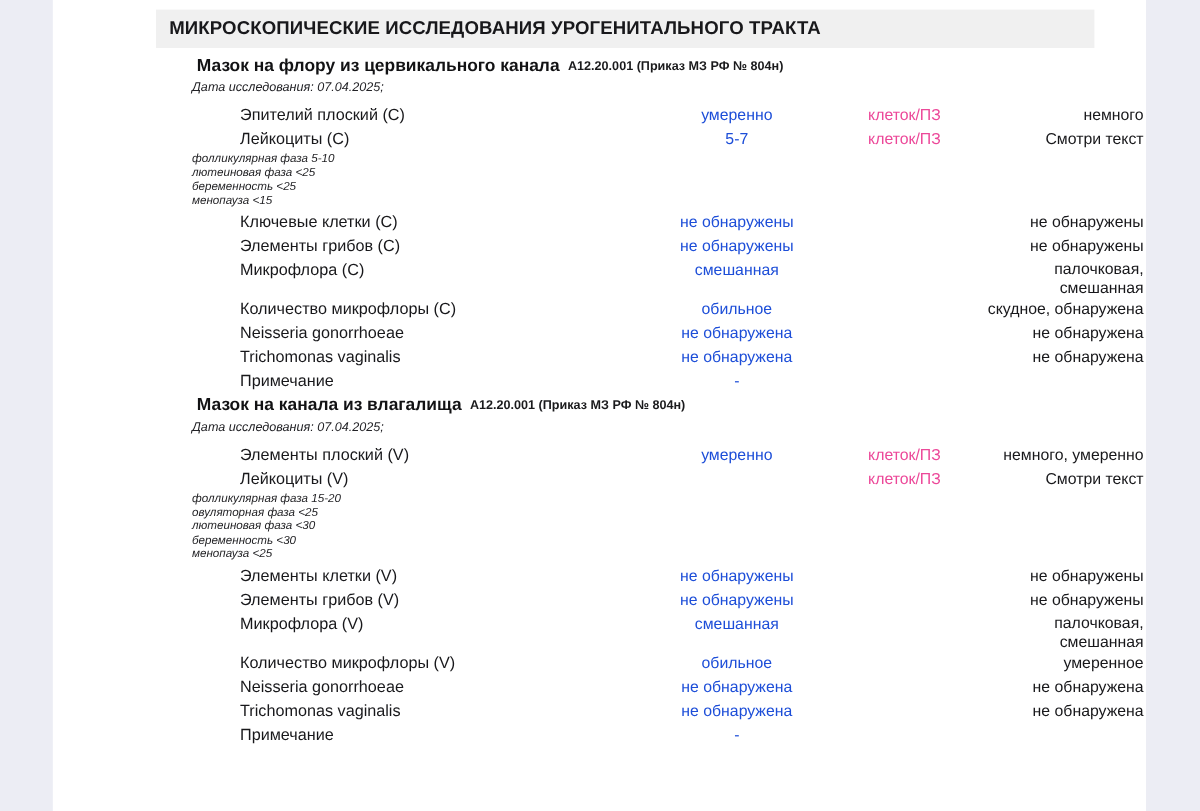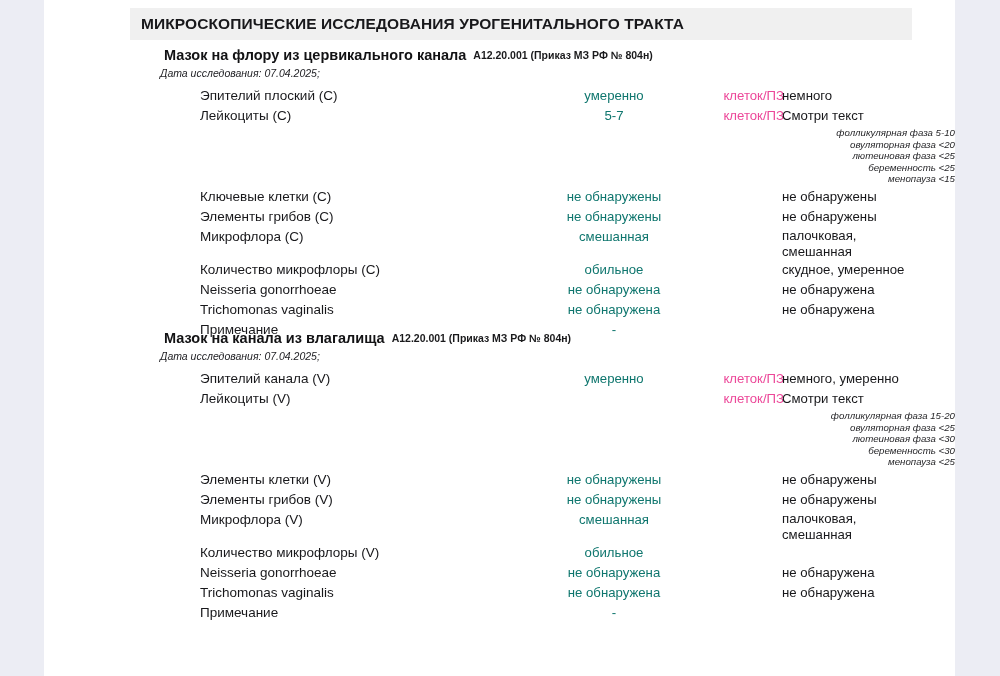--- a/index.html
+++ b/index.html
@@ -106,55 +106,54 @@
     white-space: nowrap;
     margin-left: 40px;
   }
   .row .col-val {
     position: absolute;
     left: 480px;
     width: 180px;
     top: 0;
     text-align: center;
     font-size: 13.2px;
-    color: #0f766e;
+    color: #1d4ed8;
     white-space: nowrap;
   }
   .row .col-unit {
     position: absolute;
     left: 610px;
     width: 130px;
     top: 0;
     text-align: right;
     font-size: 13.2px;
     color: #ec4899;
     white-space: nowrap;
   }
   .row .col-ref {
     position: absolute;
-    left: 738px;
+    left: 714px;
     width: 195px;
     top: 0;
-    text-align: left;
+    text-align: right;
     font-size: 13.2px;
     color: #18181b;
     white-space: nowrap;
   }
   .row .col-val.two-line,
   .row .col-ref.two-line {
     line-height: 16px;
     top: 1px;
     white-space: normal;
   }
 
   
   .notes {
     padding-left: 116px;
     margin-top: 1px;
-    text-align: right;
   }
   .notes .note-line {
     font-size: 9.7px;
     font-style: italic;
     color: #1f1f22;
     line-height: 11.6px;
     white-space: nowrap;
   }
 </style>
 </head>
@@ -181,21 +180,20 @@
               </div>
               <div class="row">
                 <div class="label">Лейкоциты (C)</div>
                 <div class="col-val">5-7</div>
                 <div class="col-unit">клеток/ПЗ</div>
                 <div class="col-ref">Смотри текст</div>
               </div>
             </div>
             <div class="notes">
               <div class="note-line">фолликулярная фаза  5-10</div>
-              <div class="note-line">овуляторная фаза &lt;20</div>
               <div class="note-line">лютеиновая фаза &lt;25</div>
               <div class="note-line">беременность &lt;25</div>
               <div class="note-line">менопауза &lt;15</div>
             </div>
             <div class="rows" style="margin-top: 2px;">
               <div class="row">
                 <div class="label">Ключевые клетки (C)</div>
                 <div class="col-val">не обнаружены</div>
                 <div class="col-unit"></div>
                 <div class="col-ref">не обнаружены</div>
@@ -210,21 +208,21 @@
                 <div class="label">Микрофлора (C)</div>
                 <div class="col-val">смешанная</div>
                 <div class="col-unit"></div>
                 <div class="col-ref two-line" style="white-space: pre-line;">палочковая,
 смешанная</div>
               </div>
               <div class="row" style="margin-top: 0px;">
                 <div class="label">Количество микрофлоры (C)</div>
                 <div class="col-val">обильное</div>
                 <div class="col-unit"></div>
-                <div class="col-ref">скудное, умеренное</div>
+                <div class="col-ref">скудное, обнаружена</div>
               </div>
               <div class="row">
                 <div class="label">Neisseria gonorrhoeae</div>
                 <div class="col-val">не обнаружена</div>
                 <div class="col-unit"></div>
                 <div class="col-ref">не обнаружена</div>
               </div>
               <div class="row">
                 <div class="label">Trichomonas vaginalis</div>
                 <div class="col-val">не обнаружена</div>
@@ -237,21 +235,21 @@
                 <div class="col-unit"></div>
                 <div class="col-ref"></div>
               </div>
             </div>
           </div>
           <div class="section" style="top: 329px;">
             <div class="section-head"><span class="sec-title">Мазок на канала из влагалища</span><span class="sec-code">A12.20.001 (Приказ МЗ РФ № 804н)</span></div>
             <div class="section-date">Дата исследования: 07.04.2025;</div>
             <div class="rows">
               <div class="row">
-                <div class="label">Эпителий канала (V)</div>
+                <div class="label">Элементы плоский (V)</div>
                 <div class="col-val">умеренно</div>
                 <div class="col-unit">клеток/ПЗ</div>
                 <div class="col-ref">немного, умеренно</div>
               </div>
               <div class="row">
                 <div class="label">Лейкоциты (V)</div>
                 <div class="col-unit">клеток/ПЗ</div>
                 <div class="col-ref">Смотри текст</div>
               </div>
             </div>
@@ -279,20 +277,21 @@
                 <div class="label">Микрофлора (V)</div>
                 <div class="col-val">смешанная</div>
                 <div class="col-unit"></div>
                 <div class="col-ref two-line" style="white-space: pre-line;">палочковая,
 смешанная</div>
               </div>
               <div class="row" style="margin-top: 0px;">
                 <div class="label">Количество микрофлоры (V)</div>
                 <div class="col-val">обильное</div>
                 <div class="col-unit"></div>
+                <div class="col-ref">умеренное</div>
               </div>
               <div class="row">
                 <div class="label">Neisseria gonorrhoeae</div>
                 <div class="col-val">не обнаружена</div>
                 <div class="col-unit"></div>
                 <div class="col-ref">не обнаружена</div>
               </div>
               <div class="row">
                 <div class="label">Trichomonas vaginalis</div>
                 <div class="col-val">не обнаружена</div>

